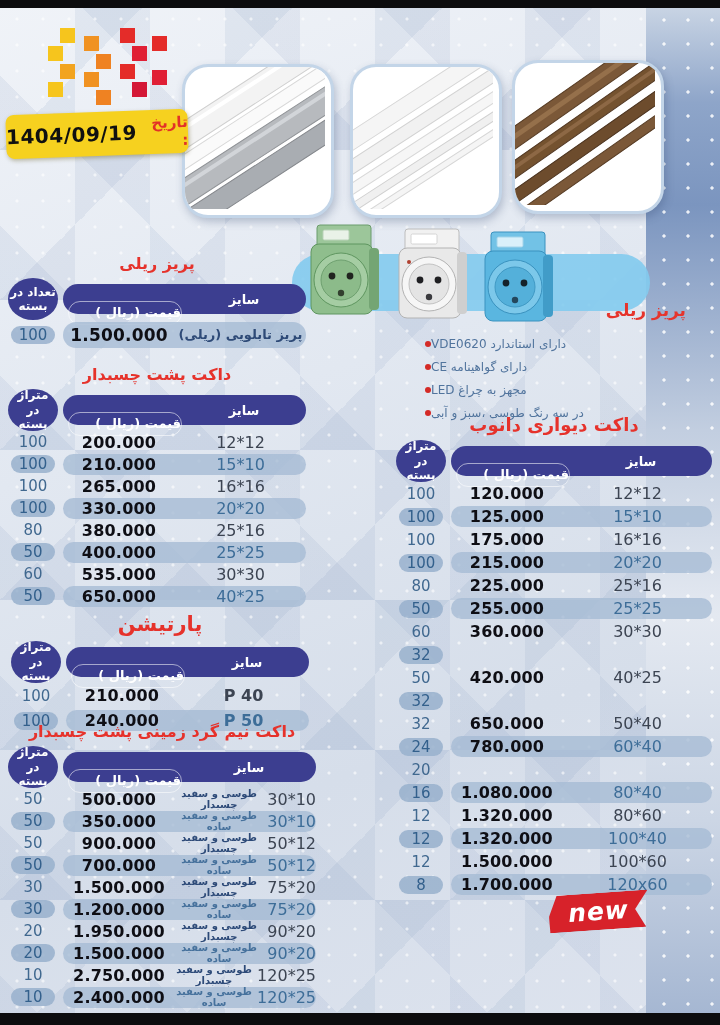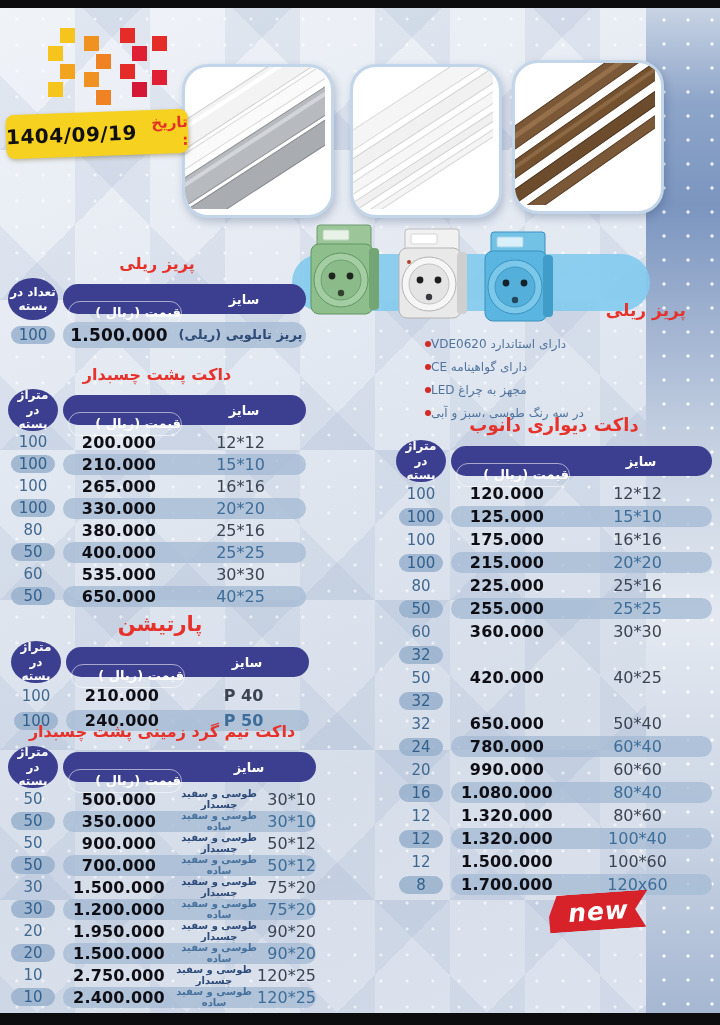--- a/index.html
+++ b/index.html
@@ -621,24 +621,20 @@
           </div>
           <div class="r-main">
             <div class="r-price">780.000</div>
             <div class="r-size">60*40</div>
           </div>
         </div>
         <div class="p-row">
           <div class="r-qty">
             <span>20</span>
           </div>
-          <div class="r-main">
-            <div class="r-price">990.000</div>
-            <div class="r-size">60*60</div>
-          </div>
         </div>
         <div class="p-row hl">
           <div class="r-qty">
             <span>16</span>
           </div>
           <div class="r-main">
             <div class="r-price">1.080.000</div>
             <div class="r-size">80*40</div>
           </div>
         </div>

